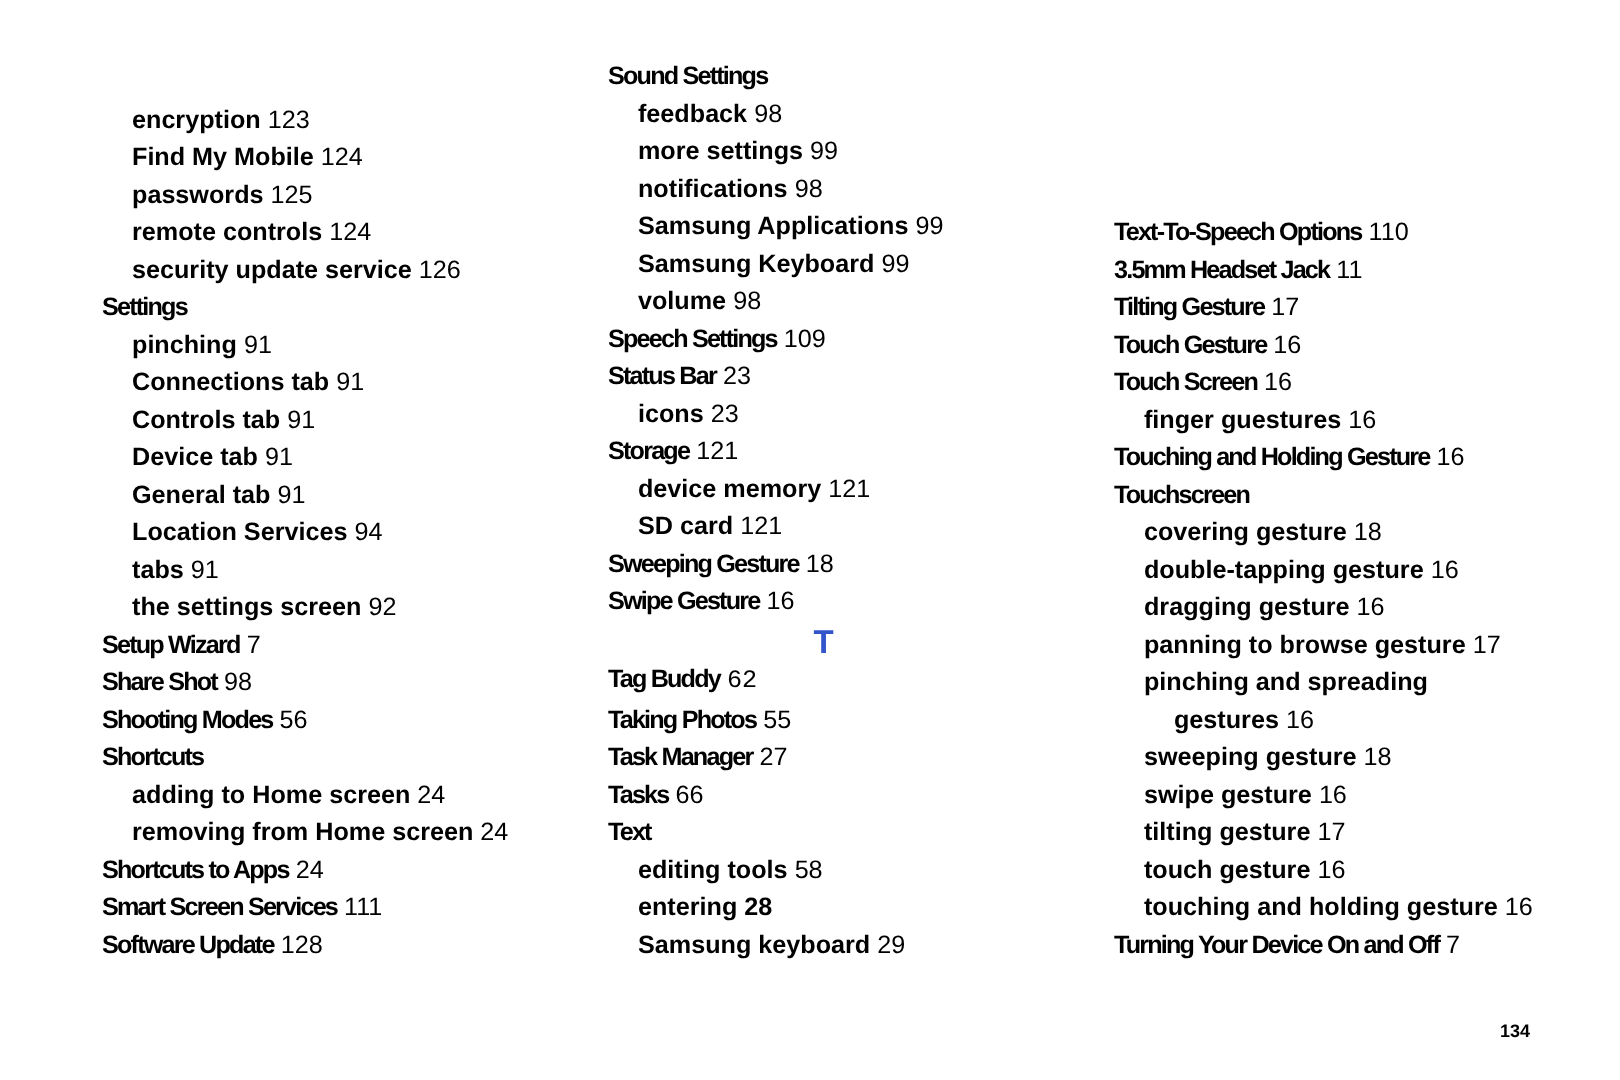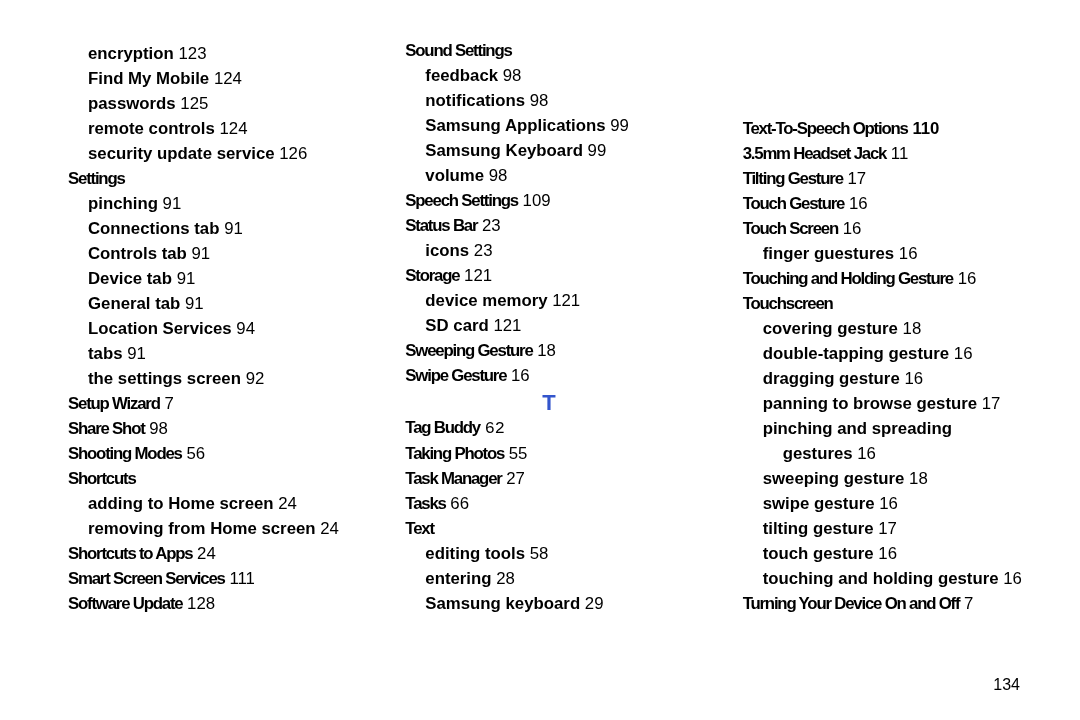--- a/index.html
+++ b/index.html
@@ -41,22 +41,22 @@
     font-weight: 900;
     font-size: 22px;
     text-align: center;
     margin: 2px 0 0 0;
     letter-spacing: 0px;
   }
   .footer {
     position: absolute;
     right: 60px;
     bottom: 26px;
-    font-size: 16px;
-    font-weight: 400;
+    font-size: 12px;
+    font-weight: 700;
   }
 </style>
 </head>
 <body>
 
 <div class="page">
   <div class="cols">
     <div class="col" id="col0">
         <div class="row"><span class="sub">encryption</span><span> </span><span class="num" style="font-weight: 400;">123</span></div>
         <div class="row"><span class="sub">Find My Mobile</span><span> </span><span class="num" style="font-weight: 400;">124</span></div>
@@ -78,44 +78,45 @@
         <div class="row"><span class="bold narrow">Shortcuts</span></div>
         <div class="row"><span class="sub">adding to Home screen</span><span> </span><span class="num" style="font-weight: 400;">24</span></div>
         <div class="row"><span class="sub">removing from Home screen</span><span> </span><span class="num" style="font-weight: 400;">24</span></div>
         <div class="row"><span class="bold narrow">Shortcuts to Apps</span><span> </span><span class="num" style="font-weight: 400;">24</span></div>
         <div class="row"><span class="bold narrow">Smart Screen Services</span><span> </span><span class="num" style="font-weight: 400;">111</span></div>
         <div class="row"><span class="bold narrow">Software Update</span><span> </span><span class="num" style="font-weight: 400;">128</span></div>
       </div>
     <div class="col" id="col1">
         <div class="row"><span class="bold narrow">Sound Settings</span></div>
         <div class="row"><span class="sub">feedback</span><span> </span><span class="num" style="font-weight: 400;">98</span></div>
+        <div class="row"><span class="sub">more settings</span><span> </span><span class="num" style="font-weight: 400;">99</span></div>
         <div class="row"><span class="sub">notifications</span><span> </span><span class="num" style="font-weight: 400;">98</span></div>
         <div class="row"><span class="sub">Samsung Applications</span><span> </span><span class="num" style="font-weight: 400;">99</span></div>
         <div class="row"><span class="sub">Samsung Keyboard</span><span> </span><span class="num" style="font-weight: 400;">99</span></div>
         <div class="row"><span class="sub">volume</span><span> </span><span class="num" style="font-weight: 400;">98</span></div>
         <div class="row"><span class="bold narrow">Speech Settings</span><span> </span><span class="num" style="font-weight: 400;">109</span></div>
         <div class="row"><span class="bold narrow">Status Bar</span><span> </span><span class="num" style="font-weight: 400;">23</span></div>
         <div class="row"><span class="sub">icons</span><span> </span><span class="num" style="font-weight: 400;">23</span></div>
         <div class="row"><span class="bold narrow">Storage</span><span> </span><span class="num" style="font-weight: 400;">121</span></div>
         <div class="row"><span class="sub">device memory</span><span> </span><span class="num" style="font-weight: 400;">121</span></div>
         <div class="row"><span class="sub">SD card</span><span> </span><span class="num" style="font-weight: 400;">121</span></div>
         <div class="row"><span class="bold narrow">Sweeping Gesture</span><span> </span><span class="num" style="font-weight: 400;">18</span></div>
         <div class="row"><span class="bold narrow">Swipe Gesture</span><span> </span><span class="num" style="font-weight: 400;">16</span></div>
         <div class="heading-letter">T</div>
         <div class="row"><span class="bold narrow">Tag Buddy</span><span> </span><span class="num" style="font-weight: 400; font-family: Liberation Mono, monospace;">62</span></div>
         <div class="row"><span class="bold narrow">Taking Photos</span><span> </span><span class="num" style="font-weight: 400;">55</span></div>
         <div class="row"><span class="bold narrow">Task Manager</span><span> </span><span class="num" style="font-weight: 400;">27</span></div>
         <div class="row"><span class="bold narrow">Tasks</span><span> </span><span class="num" style="font-weight: 400;">66</span></div>
         <div class="row"><span class="bold narrow">Text</span></div>
         <div class="row"><span class="sub">editing tools</span><span> </span><span class="num" style="font-weight: 400;">58</span></div>
-        <div class="row"><span class="sub">entering</span><span> </span><span class="num" style="font-weight: 400;">28</span></div>
+        <div class="row"><span class="sub">entering</span><span> </span><span class="num" style="font-weight: 700;">28</span></div>
         <div class="row"><span class="sub">Samsung keyboard</span><span> </span><span class="num" style="font-weight: 400;">29</span></div>
       </div>
     <div class="col" id="col2">
-        <div class="row"><span class="bold narrow">Text-To-Speech Options</span><span> </span><span class="num" style="font-weight: 700;">110</span></div>
+        <div class="row"><span class="bold narrow">Text-To-Speech Options</span><span> </span><span class="num" style="font-weight: 400;">110</span></div>
         <div class="row"><span class="bold narrow">3.5mm Headset Jack</span><span> </span><span class="num" style="font-weight: 400;">11</span></div>
         <div class="row"><span class="bold narrow">Tilting Gesture</span><span> </span><span class="num" style="font-weight: 400;">17</span></div>
         <div class="row"><span class="bold narrow">Touch Gesture</span><span> </span><span class="num" style="font-weight: 400;">16</span></div>
         <div class="row"><span class="bold narrow">Touch Screen</span><span> </span><span class="num" style="font-weight: 400;">16</span></div>
         <div class="row"><span class="sub">finger guestures</span><span> </span><span class="num" style="font-weight: 400;">16</span></div>
         <div class="row"><span class="bold narrow">Touching and Holding Gesture</span><span> </span><span class="num" style="font-weight: 400;">16</span></div>
         <div class="row"><span class="bold narrow">Touchscreen</span></div>
         <div class="row"><span class="sub">covering gesture</span><span> </span><span class="num" style="font-weight: 400;">18</span></div>
         <div class="row"><span class="sub">double-tapping gesture</span><span> </span><span class="num" style="font-weight: 400;">16</span></div>
         <div class="row"><span class="sub">dragging gesture</span><span> </span><span class="num" style="font-weight: 400;">16</span></div>

